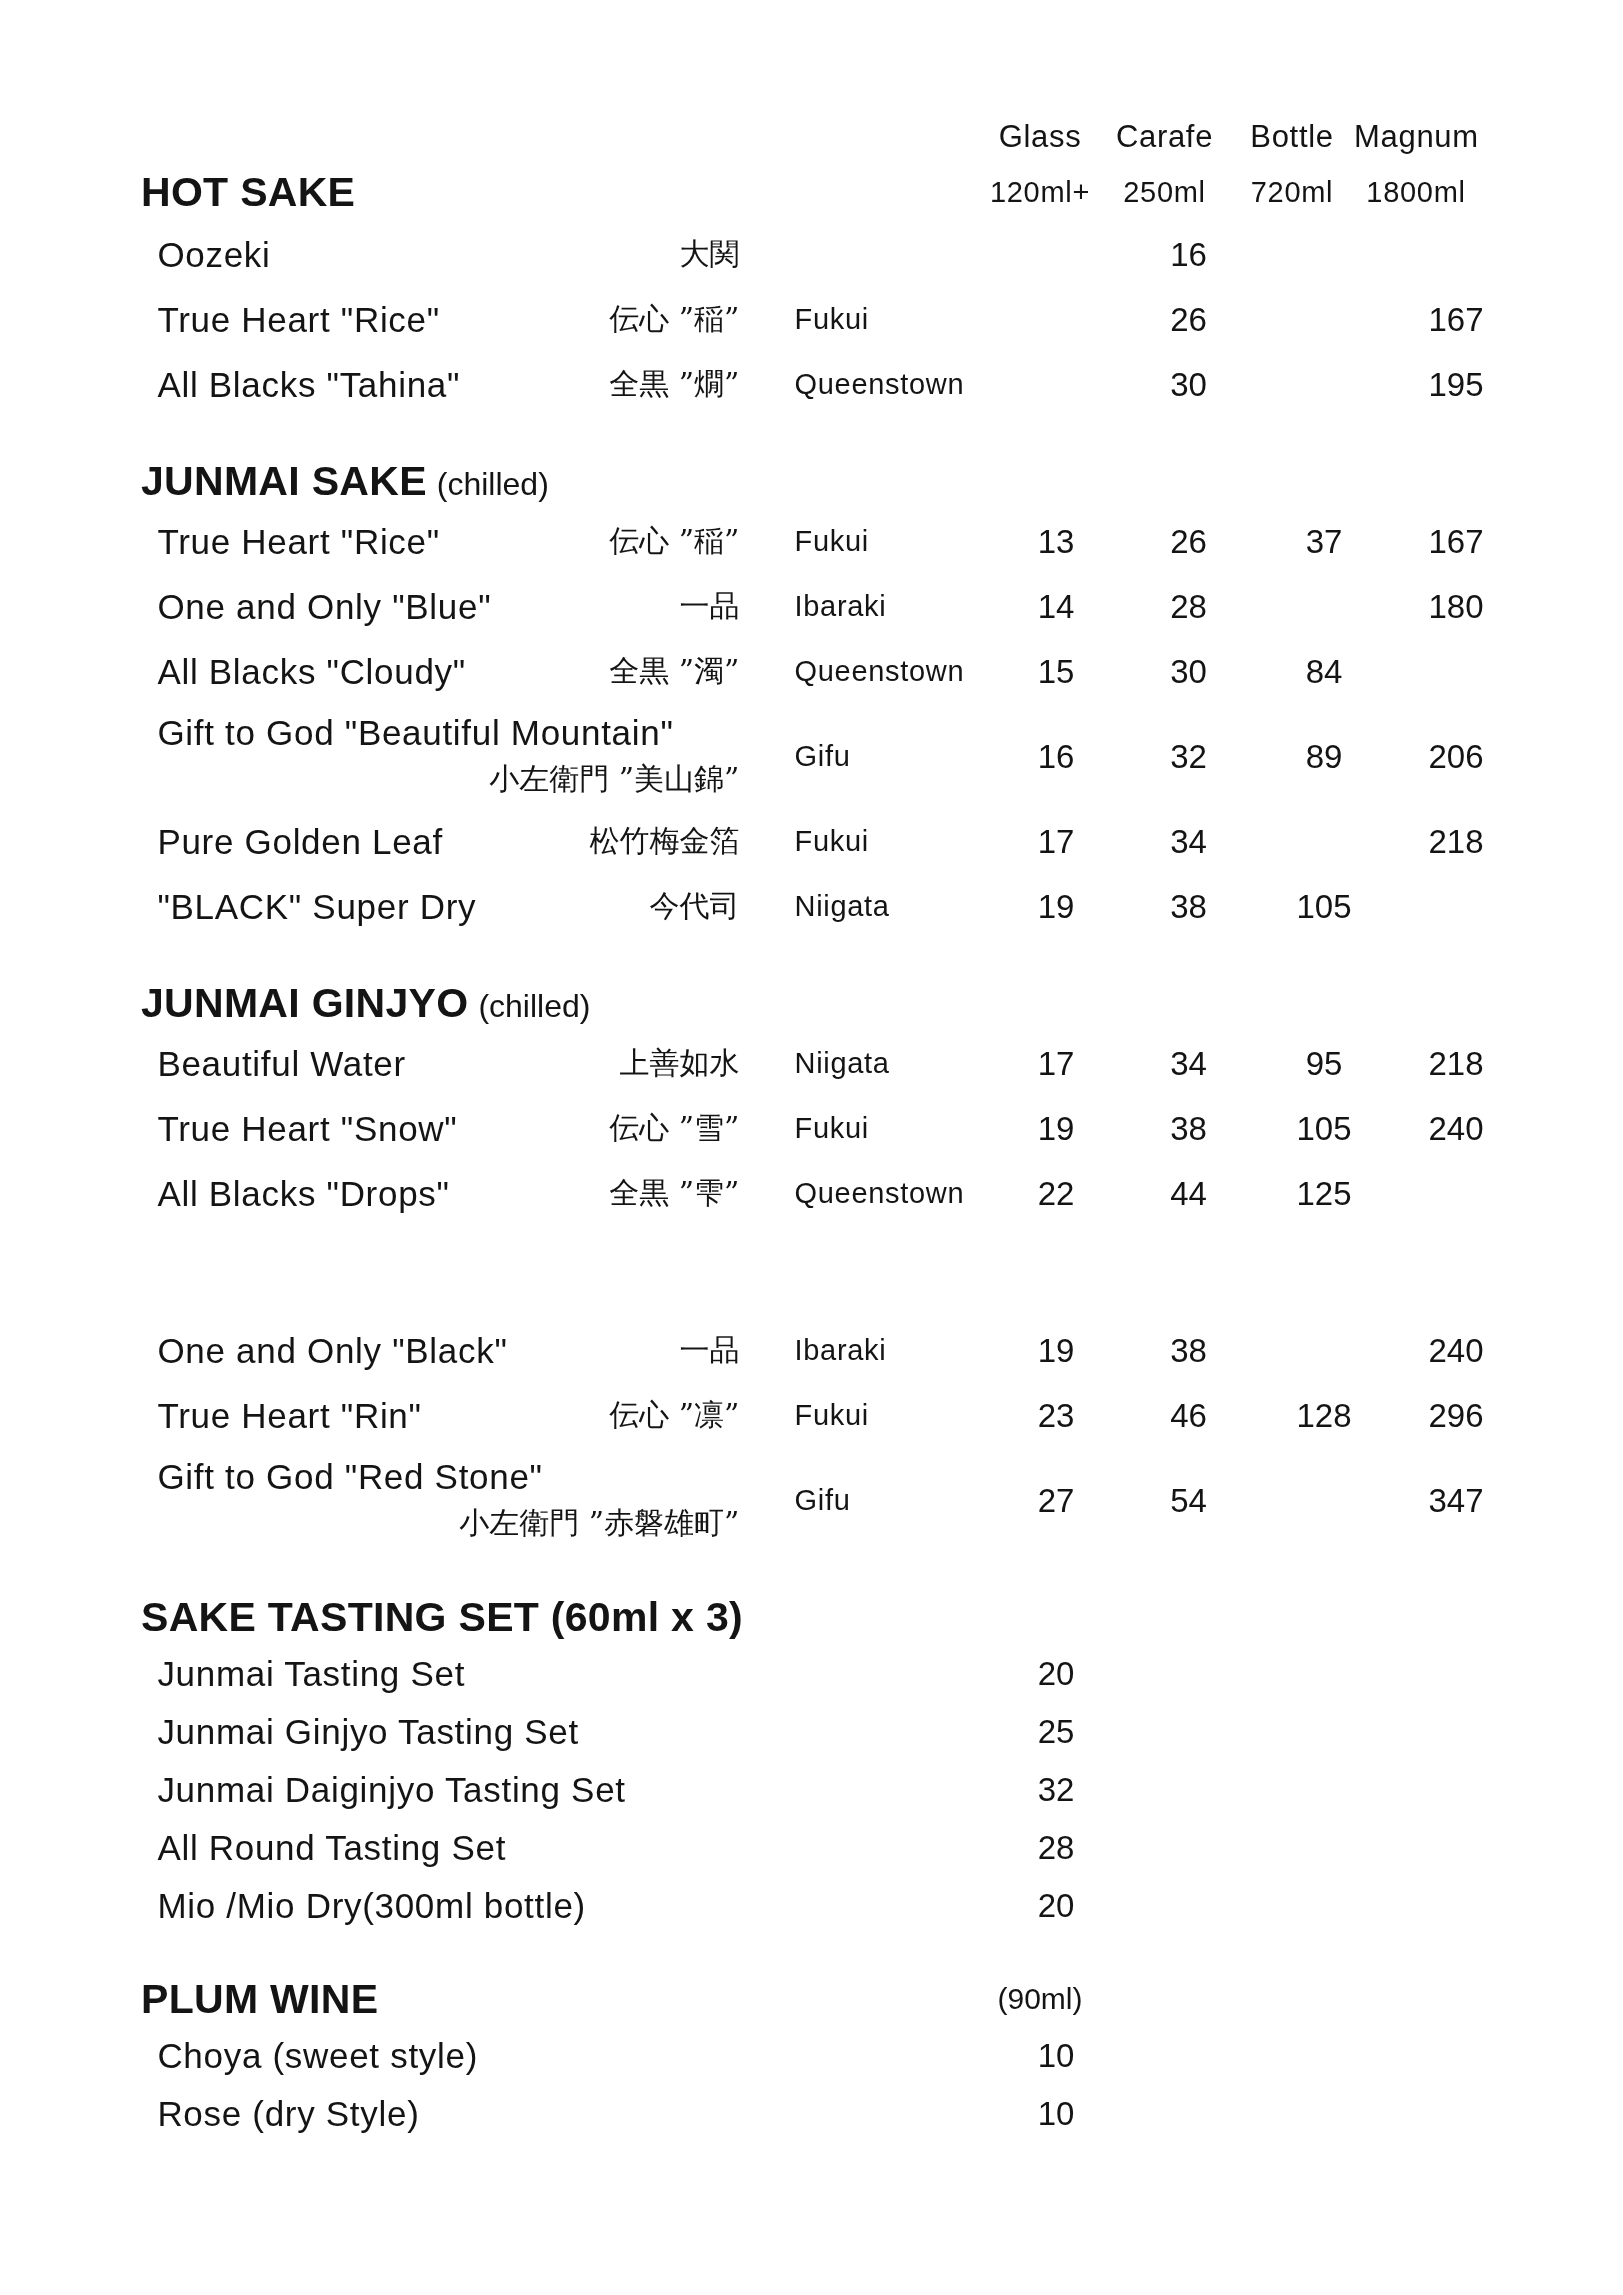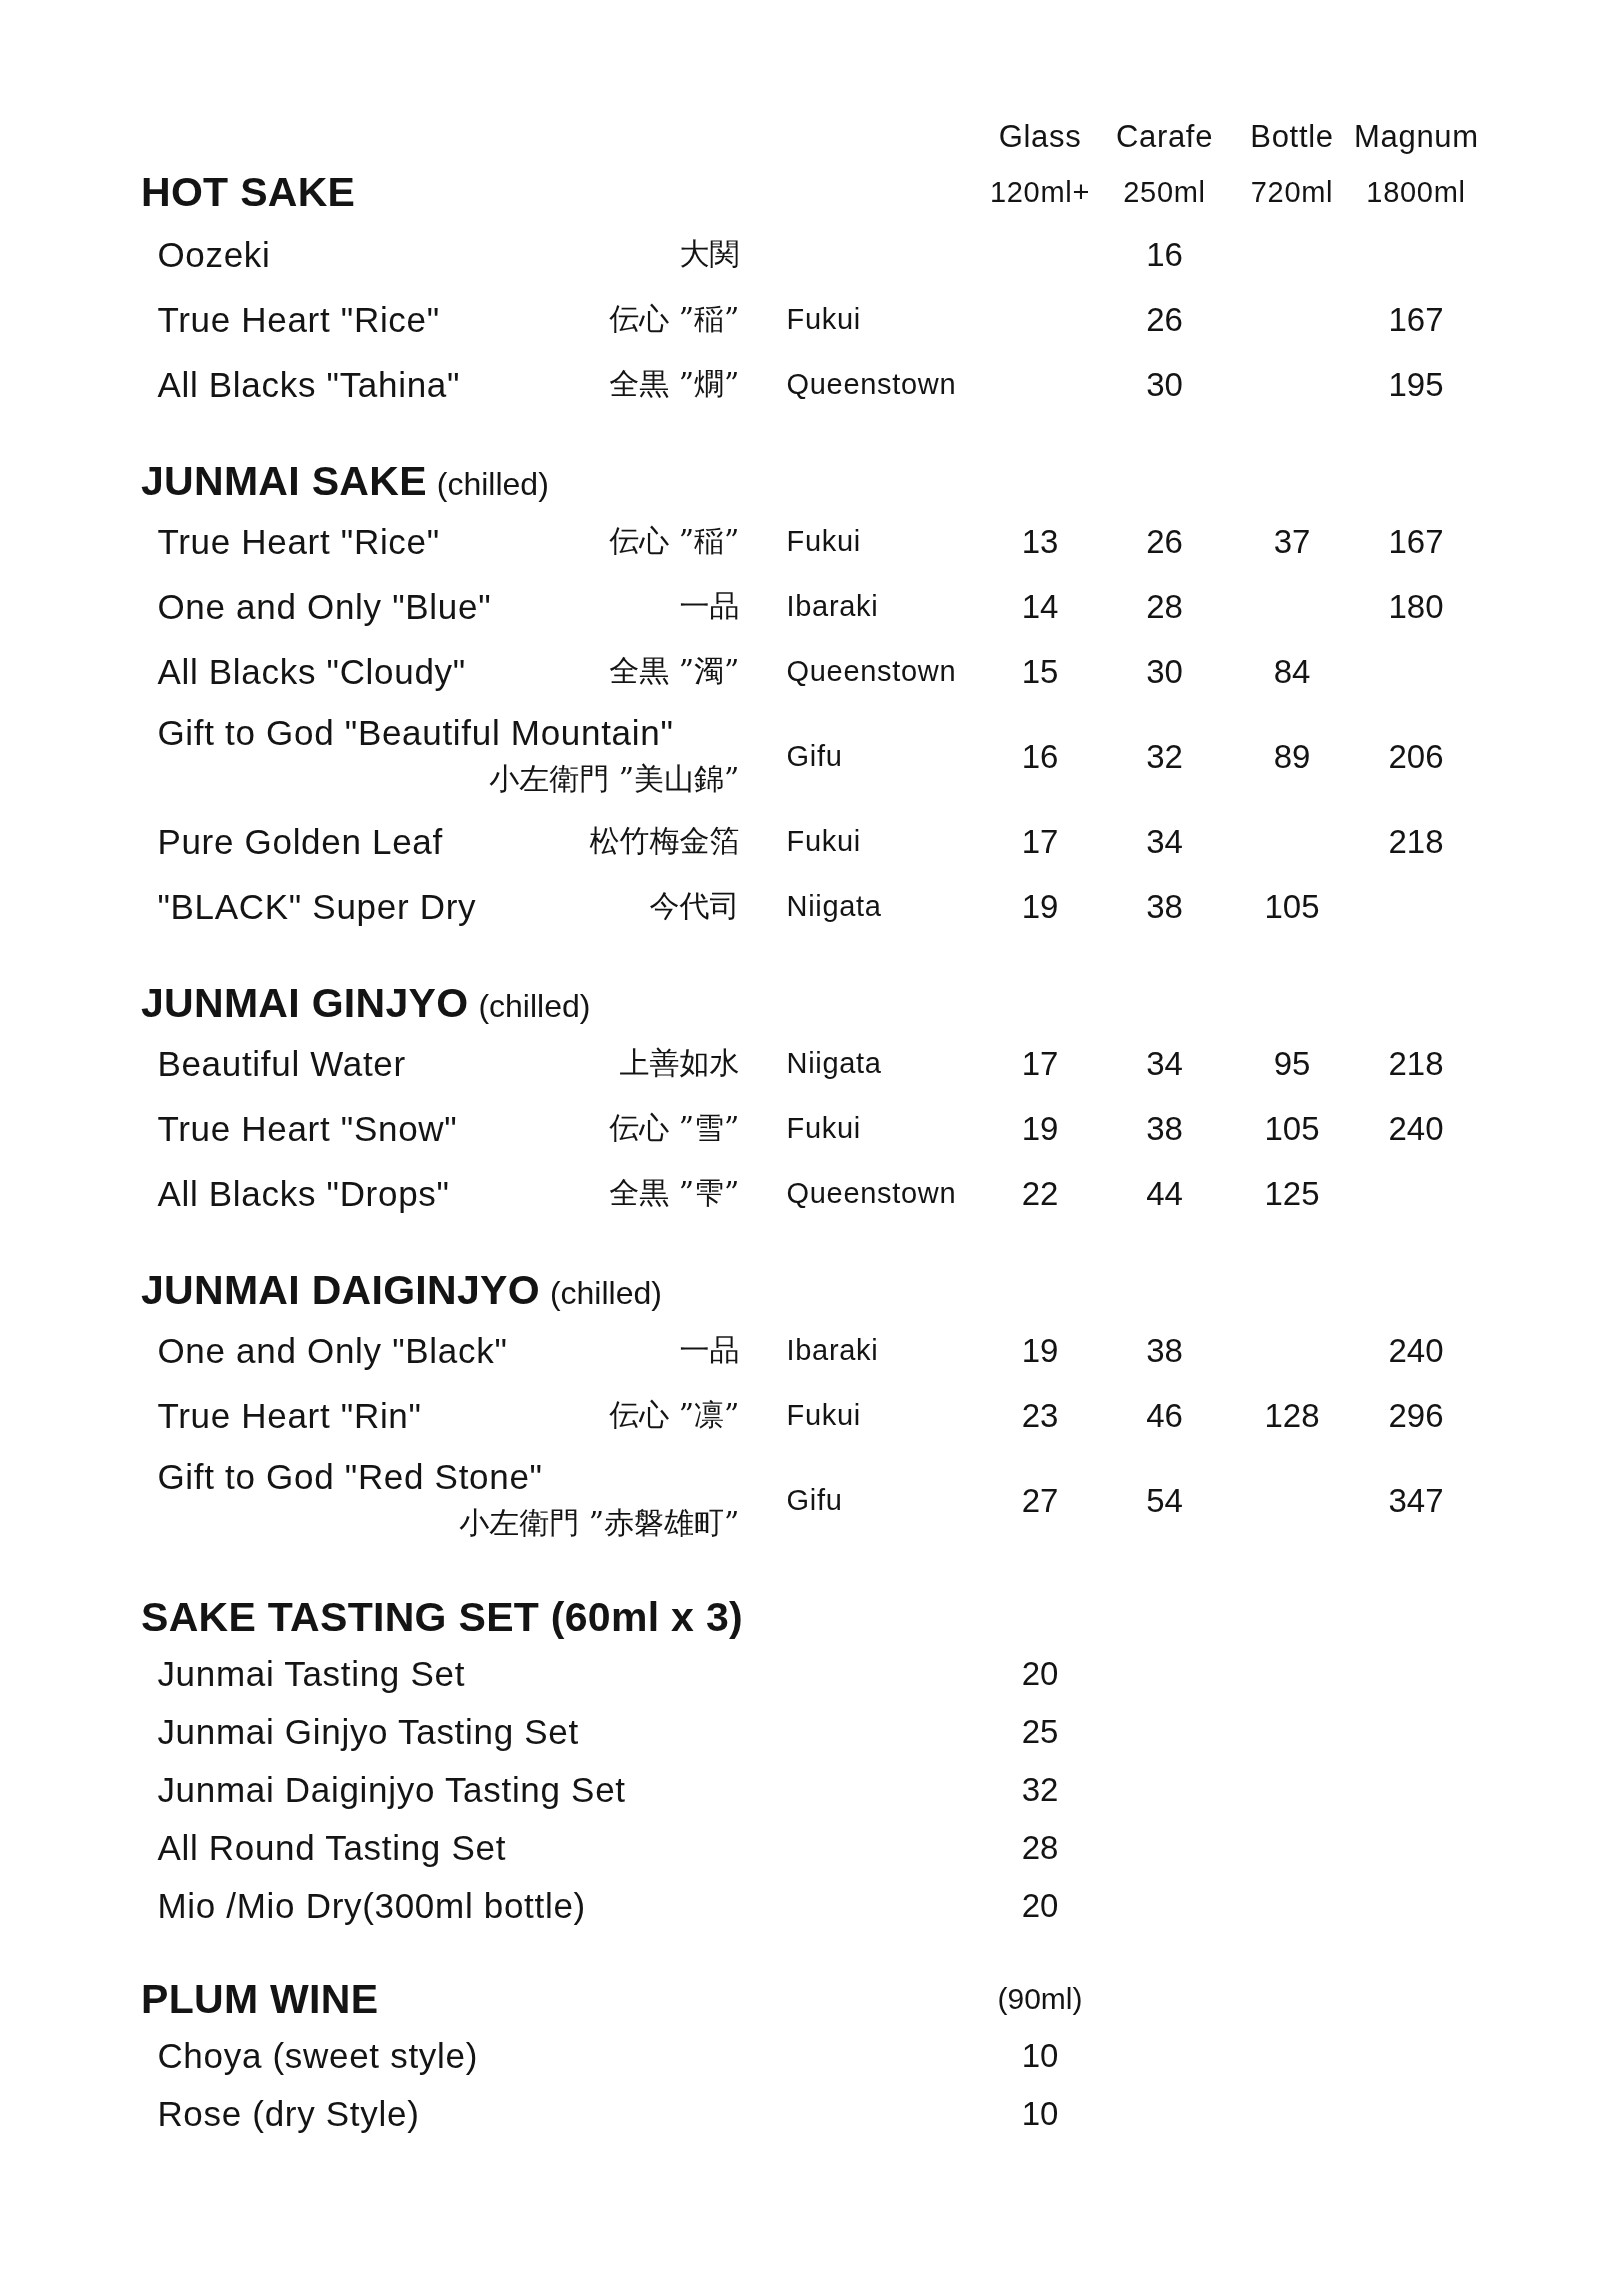--- a/index.html
+++ b/index.html
@@ -46,21 +46,21 @@
   .num { font-size:33px; text-align:center; }
   .header-row { height:52px; }
   .header-row2 { height:59px; }
   .colhead { font-size:31px; text-align:center; letter-spacing:0.7px; }
   .colsize { font-size:29px; text-align:center; letter-spacing:0.7px; }
   .section-row { height:56px; margin-top:36px; }
   .sh { padding-left:0; display:block; }
   .section-title { font-size:41px; font-weight:bold; letter-spacing:0.3px; white-space:nowrap; }
   .section-suffix { font-size:32px; font-weight:normal; margin-left:10px; white-space:nowrap; }
   .unit { font-size:30px; }
-  .item { height:65px; }
+  .item { height:65px;gap:8px; }
   .item.tall { height:105px; }
   .item.compact { height:58px; }
 </style>
 </head>
 <body>
 
 <div class="page">
 
   <div class="grid header-row">
     <div class="cell"></div>
@@ -233,23 +233,20 @@
       <span class="jp">全黒 ”雫”</span>
     </div>
     <div class="cell region">Queenstown</div>
     <div class="cell num">22</div>
     <div class="cell num">44</div>
     <div class="cell num">125</div>
     <div class="cell num"></div>
   </div>
 
   <div class="grid section-row">
-    <div class="cell sh">
-      <span class="section-title">JUNMAI DAIGINJYO</span><span class="section-suffix">(chilled)</span>
-    </div>
     <div class="cell"></div>
     <div class="cell"></div>
     <div class="cell"></div>
     <div class="cell"></div>
     <div class="cell"></div>
   </div>
 
   <div class="grid item">
     <div class="cell name-cell">
       <span class="nm">One and Only "Black"</span>

